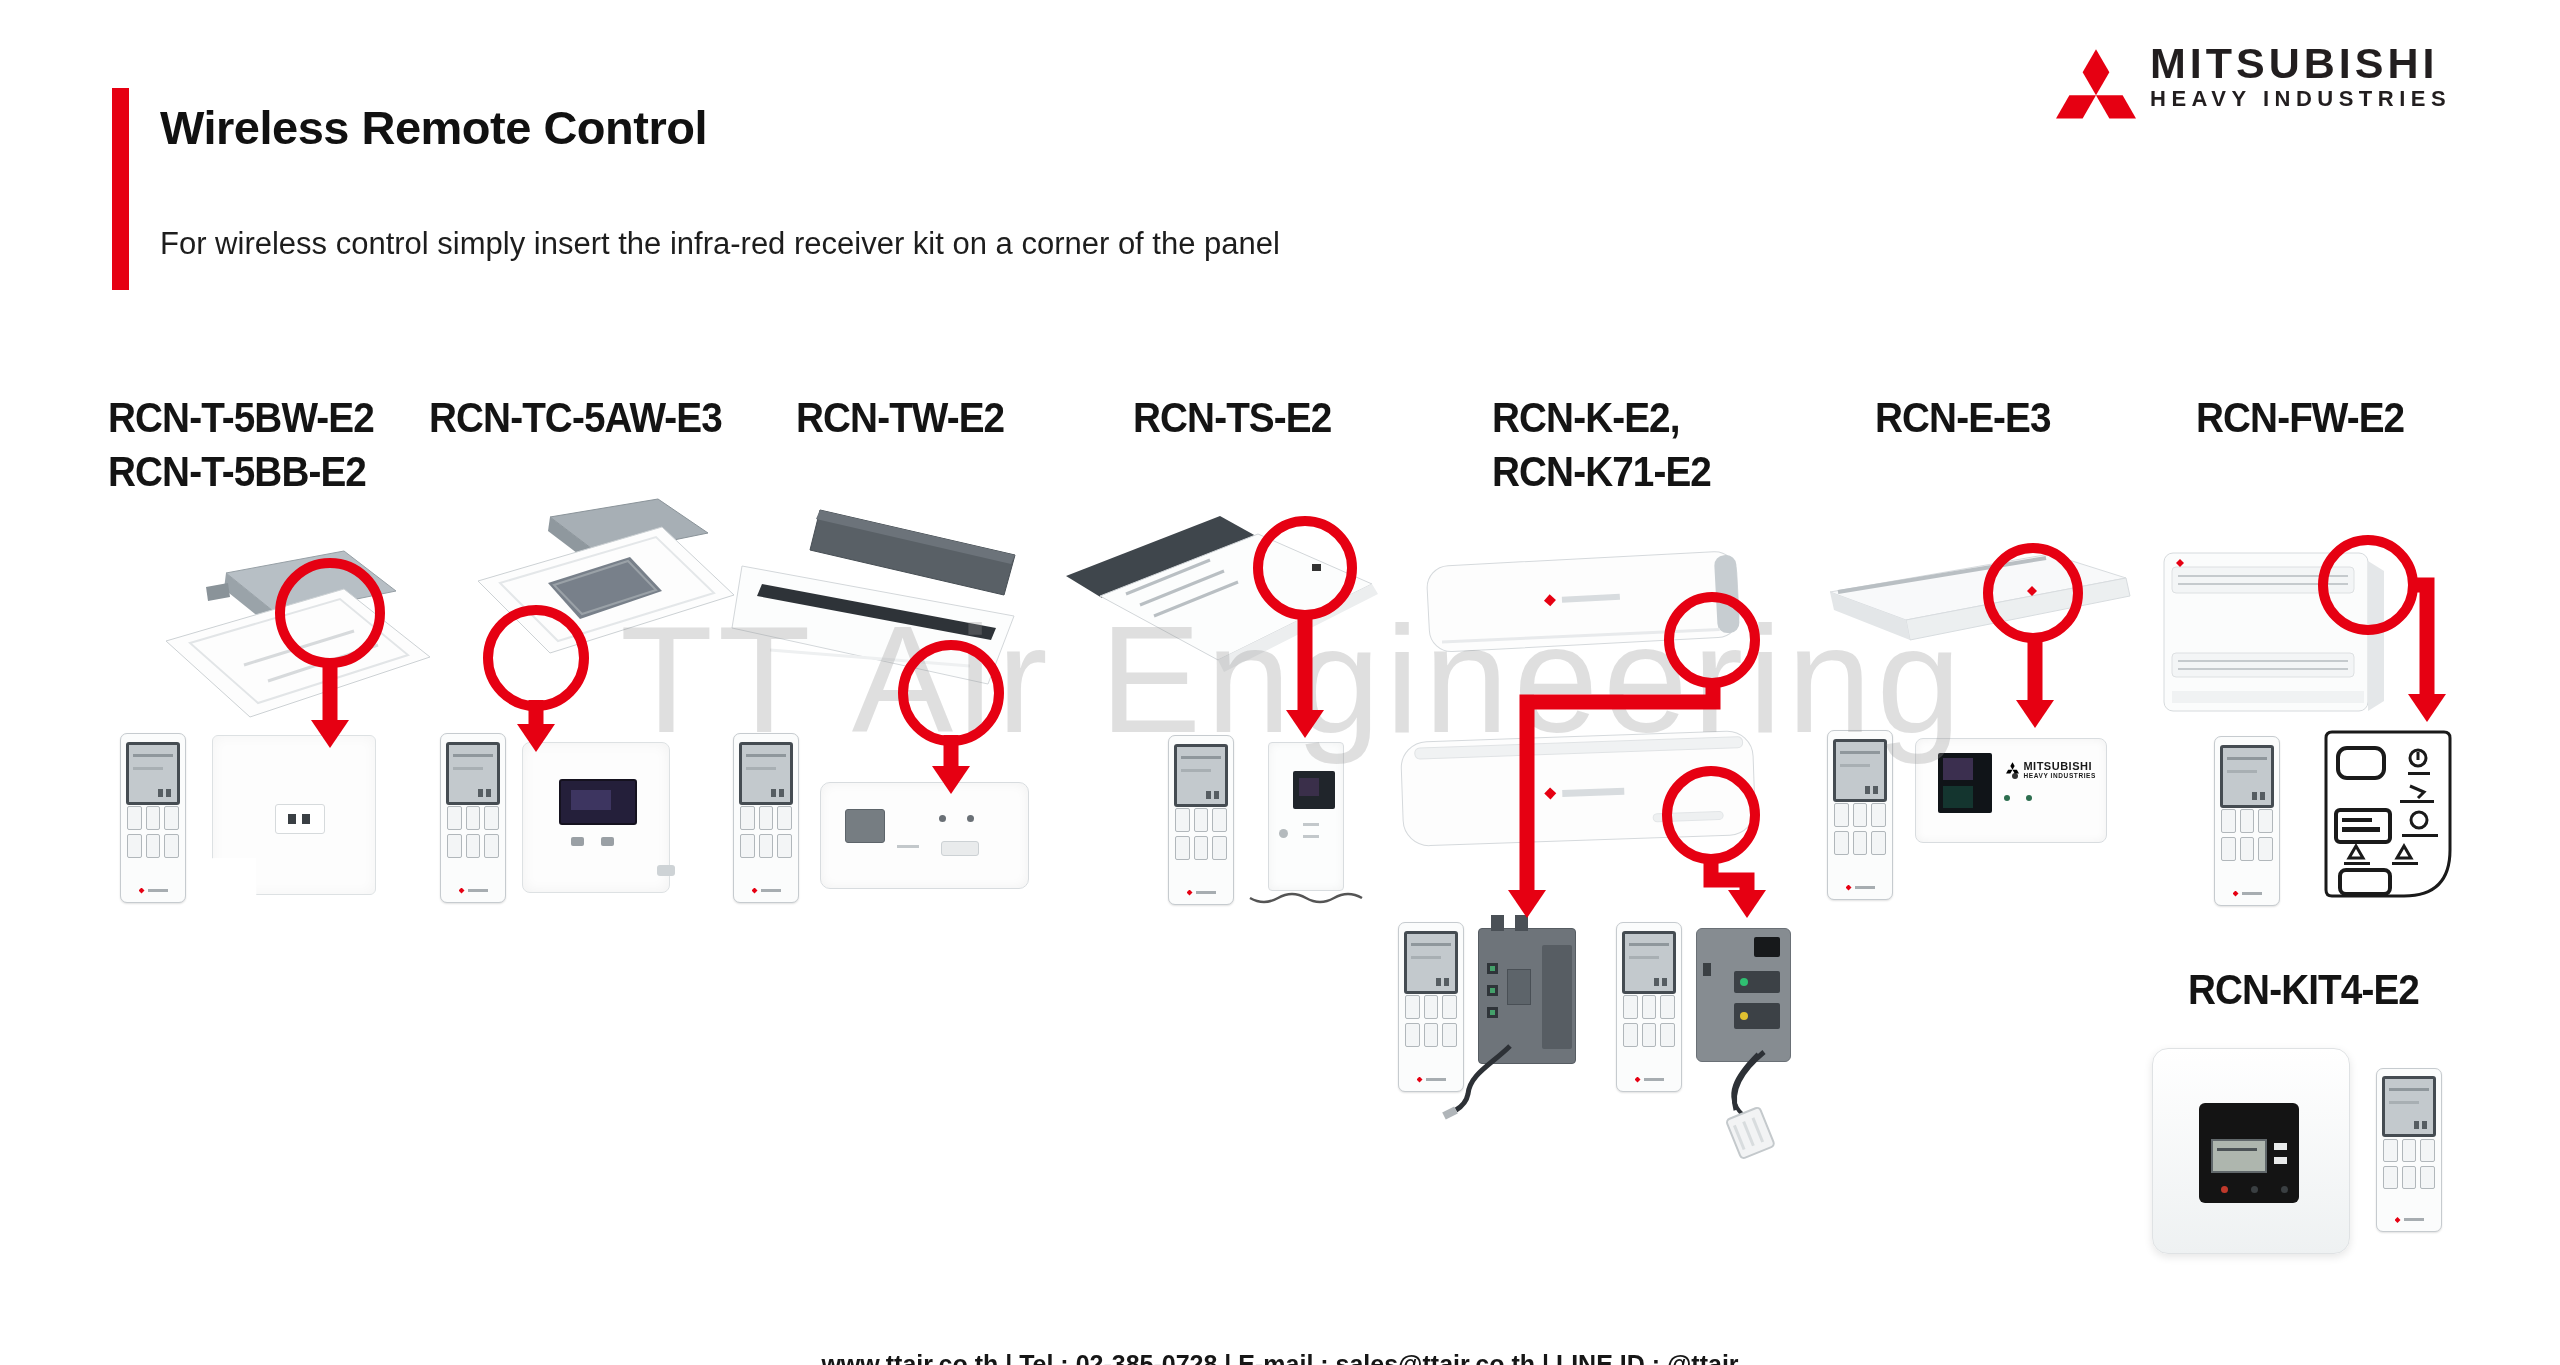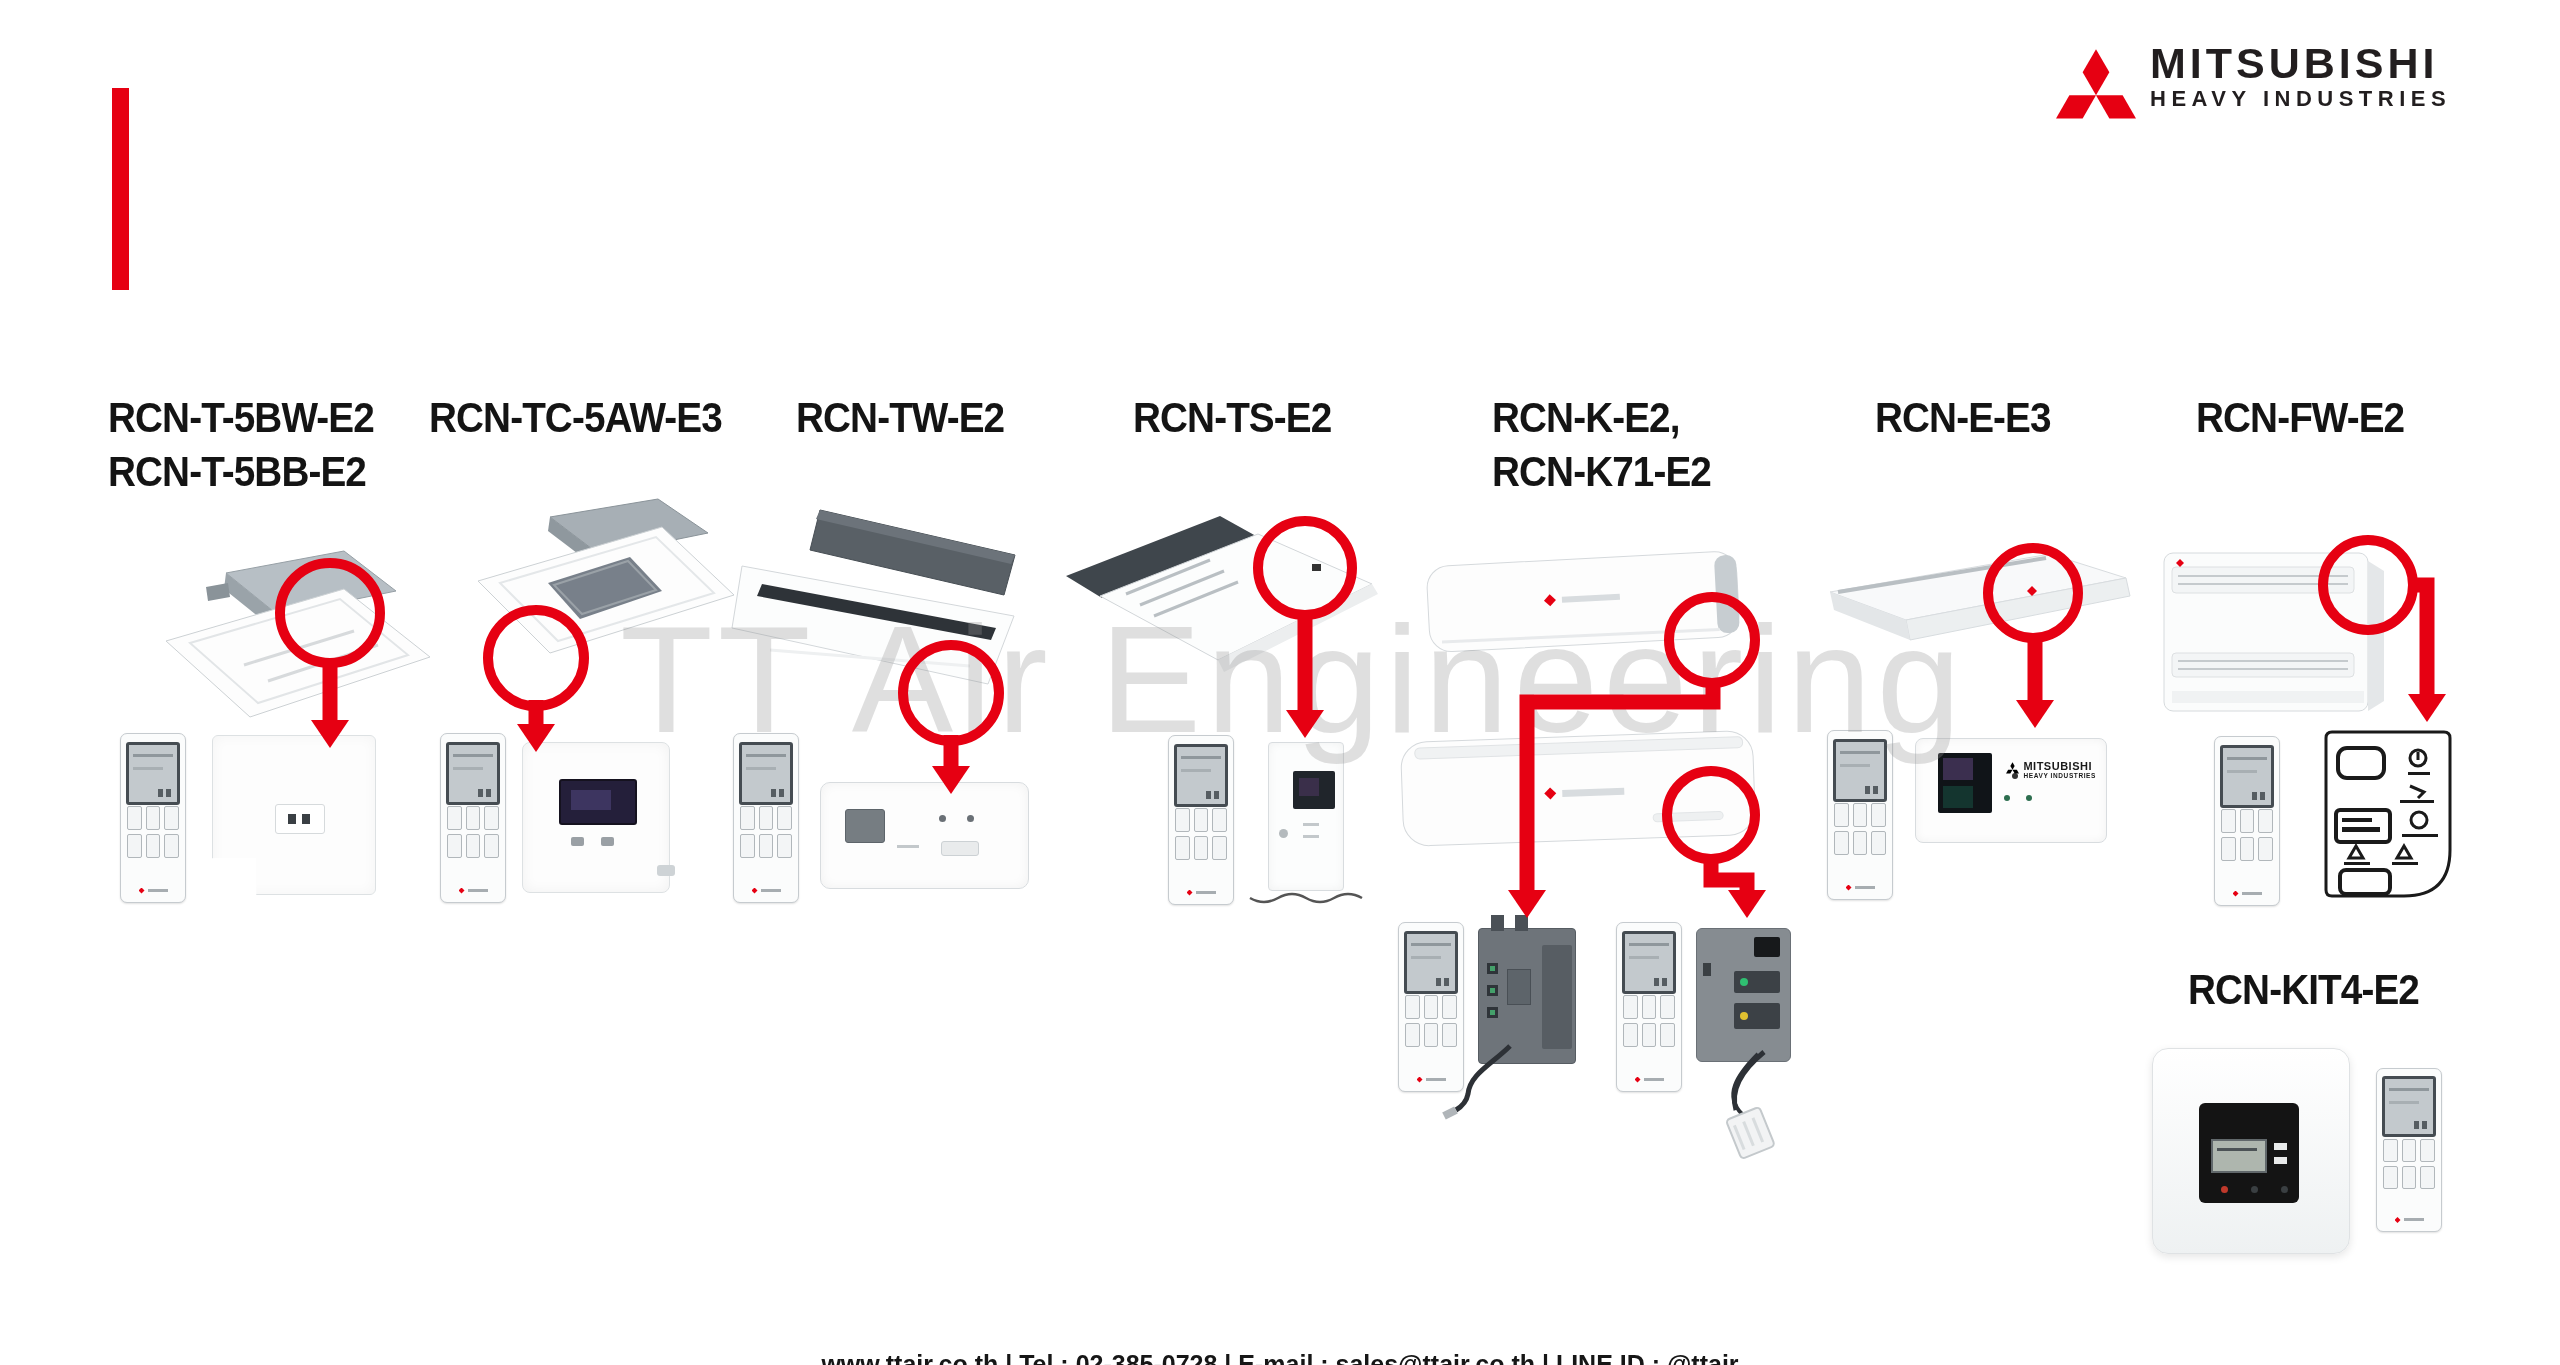--- a/index.html
+++ b/index.html
@@ -140,20 +140,22 @@
   .kitlabel{position:absolute;left:2188px;top:965px;}
 </style>
 </head>
 <body>
 
 <div class="page">
 
   <div class="watermark">TT Air Engineering</div>
 
   <div class="red-bar"></div>
+  <div class="title">Wireless Remote Control</div>
+  <div class="subtitle">For wireless control simply insert the infra-red receiver kit on a corner of the panel</div>
 
   <div class="logo">
     <svg class="diamond" width="80" height="88" viewBox="0 0 100 87">
       <polygon points="50,0 66.7,28.9 50,57.7 33.3,28.9"></polygon>
       <polygon points="50,57.7 16.7,57.7 0,86.6 33.3,86.6"></polygon>
       <polygon points="50,57.7 83.3,57.7 100,86.6 66.7,86.6"></polygon>
     </svg>
     <div class="brand-text">
       <div class="brand-name">MITSUBISHI</div>
       <div class="brand-div">HEAVY INDUSTRIES</div>

